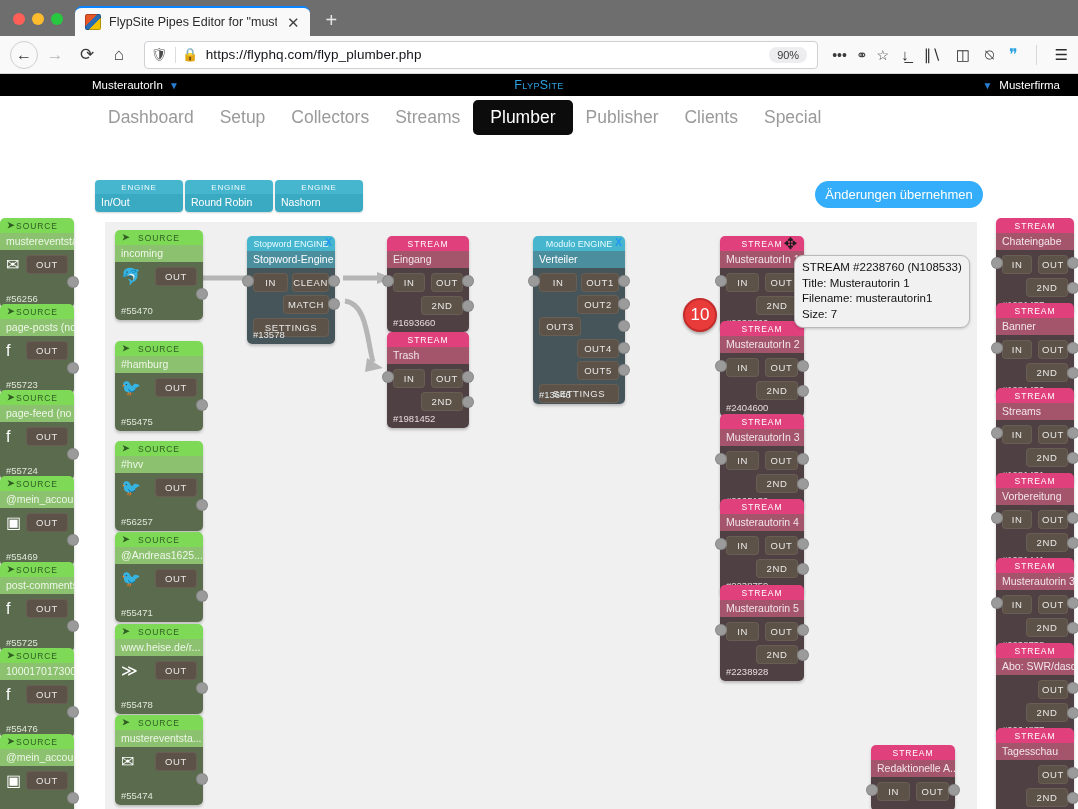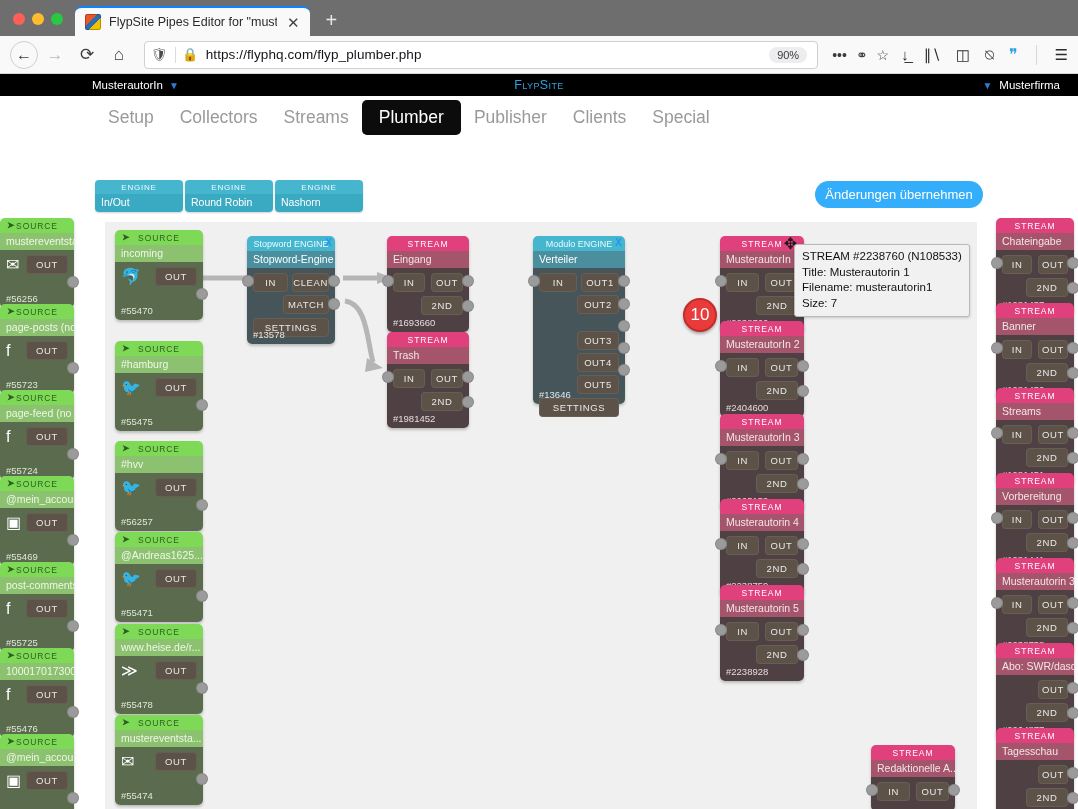--- a/index.html
+++ b/index.html
@@ -209,20 +209,21 @@
     <span class="chev">▼</span>
   </div>
   <div class="brand">FlypSite</div>
   <div class="right">
     <span class="chev">▼</span>
     <span>Musterfirma</span>
   </div>
 </div>
 
 <div class="navmain">
+  <div class="navitem">Dashboard</div>
   <div class="navitem">Setup</div>
   <div class="navitem">Collectors</div>
   <div class="navitem">Streams</div>
   <div class="navitem active">Plumber</div>
   <div class="navitem">Publisher</div>
   <div class="navitem">Clients</div>
   <div class="navitem">Special</div>
 </div>
 
 <div class="engine-btn" style="left:95px">
@@ -464,21 +465,21 @@
       <div class="n-head" style="font-size: 9px; letter-spacing: 0px;">Modulo ENGINE<span class="eng-x">X</span></div>
       <div class="n-sub">Verteiler</div>
       <div class="n-body" style="height: 136px;">
         <div style="display: flex; gap: 4px;">
           <div class="port">IN</div>
           <div class="port">OUT1</div>
         </div>
         <div style="display: flex; justify-content: flex-end; margin-top: 3px;">
           <div class="port">OUT2</div>
         </div>
-        <div style="display: flex; justify-content: flex-end; margin-top: 17px;">
+        <div style="display: flex; justify-content: flex-start; margin-top: 3px;">
           <div class="port">OUT3</div>
         </div>
         <div style="display: flex; justify-content: flex-end; margin-top: 3px;">
           <div class="port">OUT4</div>
         </div>
         <div style="display: flex; justify-content: flex-end; margin-top: 3px;">
           <div class="port">OUT5</div>
         </div>
         <div style="margin-top: 4px;">
           <div class="port" style="width: 80px;">SETTINGS</div>
@@ -584,21 +585,21 @@
         <div style="display: flex; gap: 6px;">
           <div class="port">IN</div>
           <div class="port">OUT</div>
         </div>
         <div class="n-id"></div>
         <div class="knob" style="left: -5px; top: 7px;"></div>
         <div class="knob" style="left: 77px; top: 7px;"></div>
       </div>
     </div>
     <div class="badge10" style="left: 578px; top: 76px;">10</div>
-    <div class="tooltip" style="left: 689px; top: 22px;">
+    <div class="tooltip" style="left: 689px; top: 33px; border-radius: 9px;">
       <div>STREAM #2238760 (N108533)</div>
       <div>Title: Musterautorin 1</div>
       <div>Filename: musterautorin1</div>
       <div>Size: 7</div>
     </div>
   </div>
 
 <div class="rail-r" id="rail-right">
     <div class="node stm" style="left: 0px; top: 0px; width: 78px;">
       <div class="n-head">STREAM</div>

